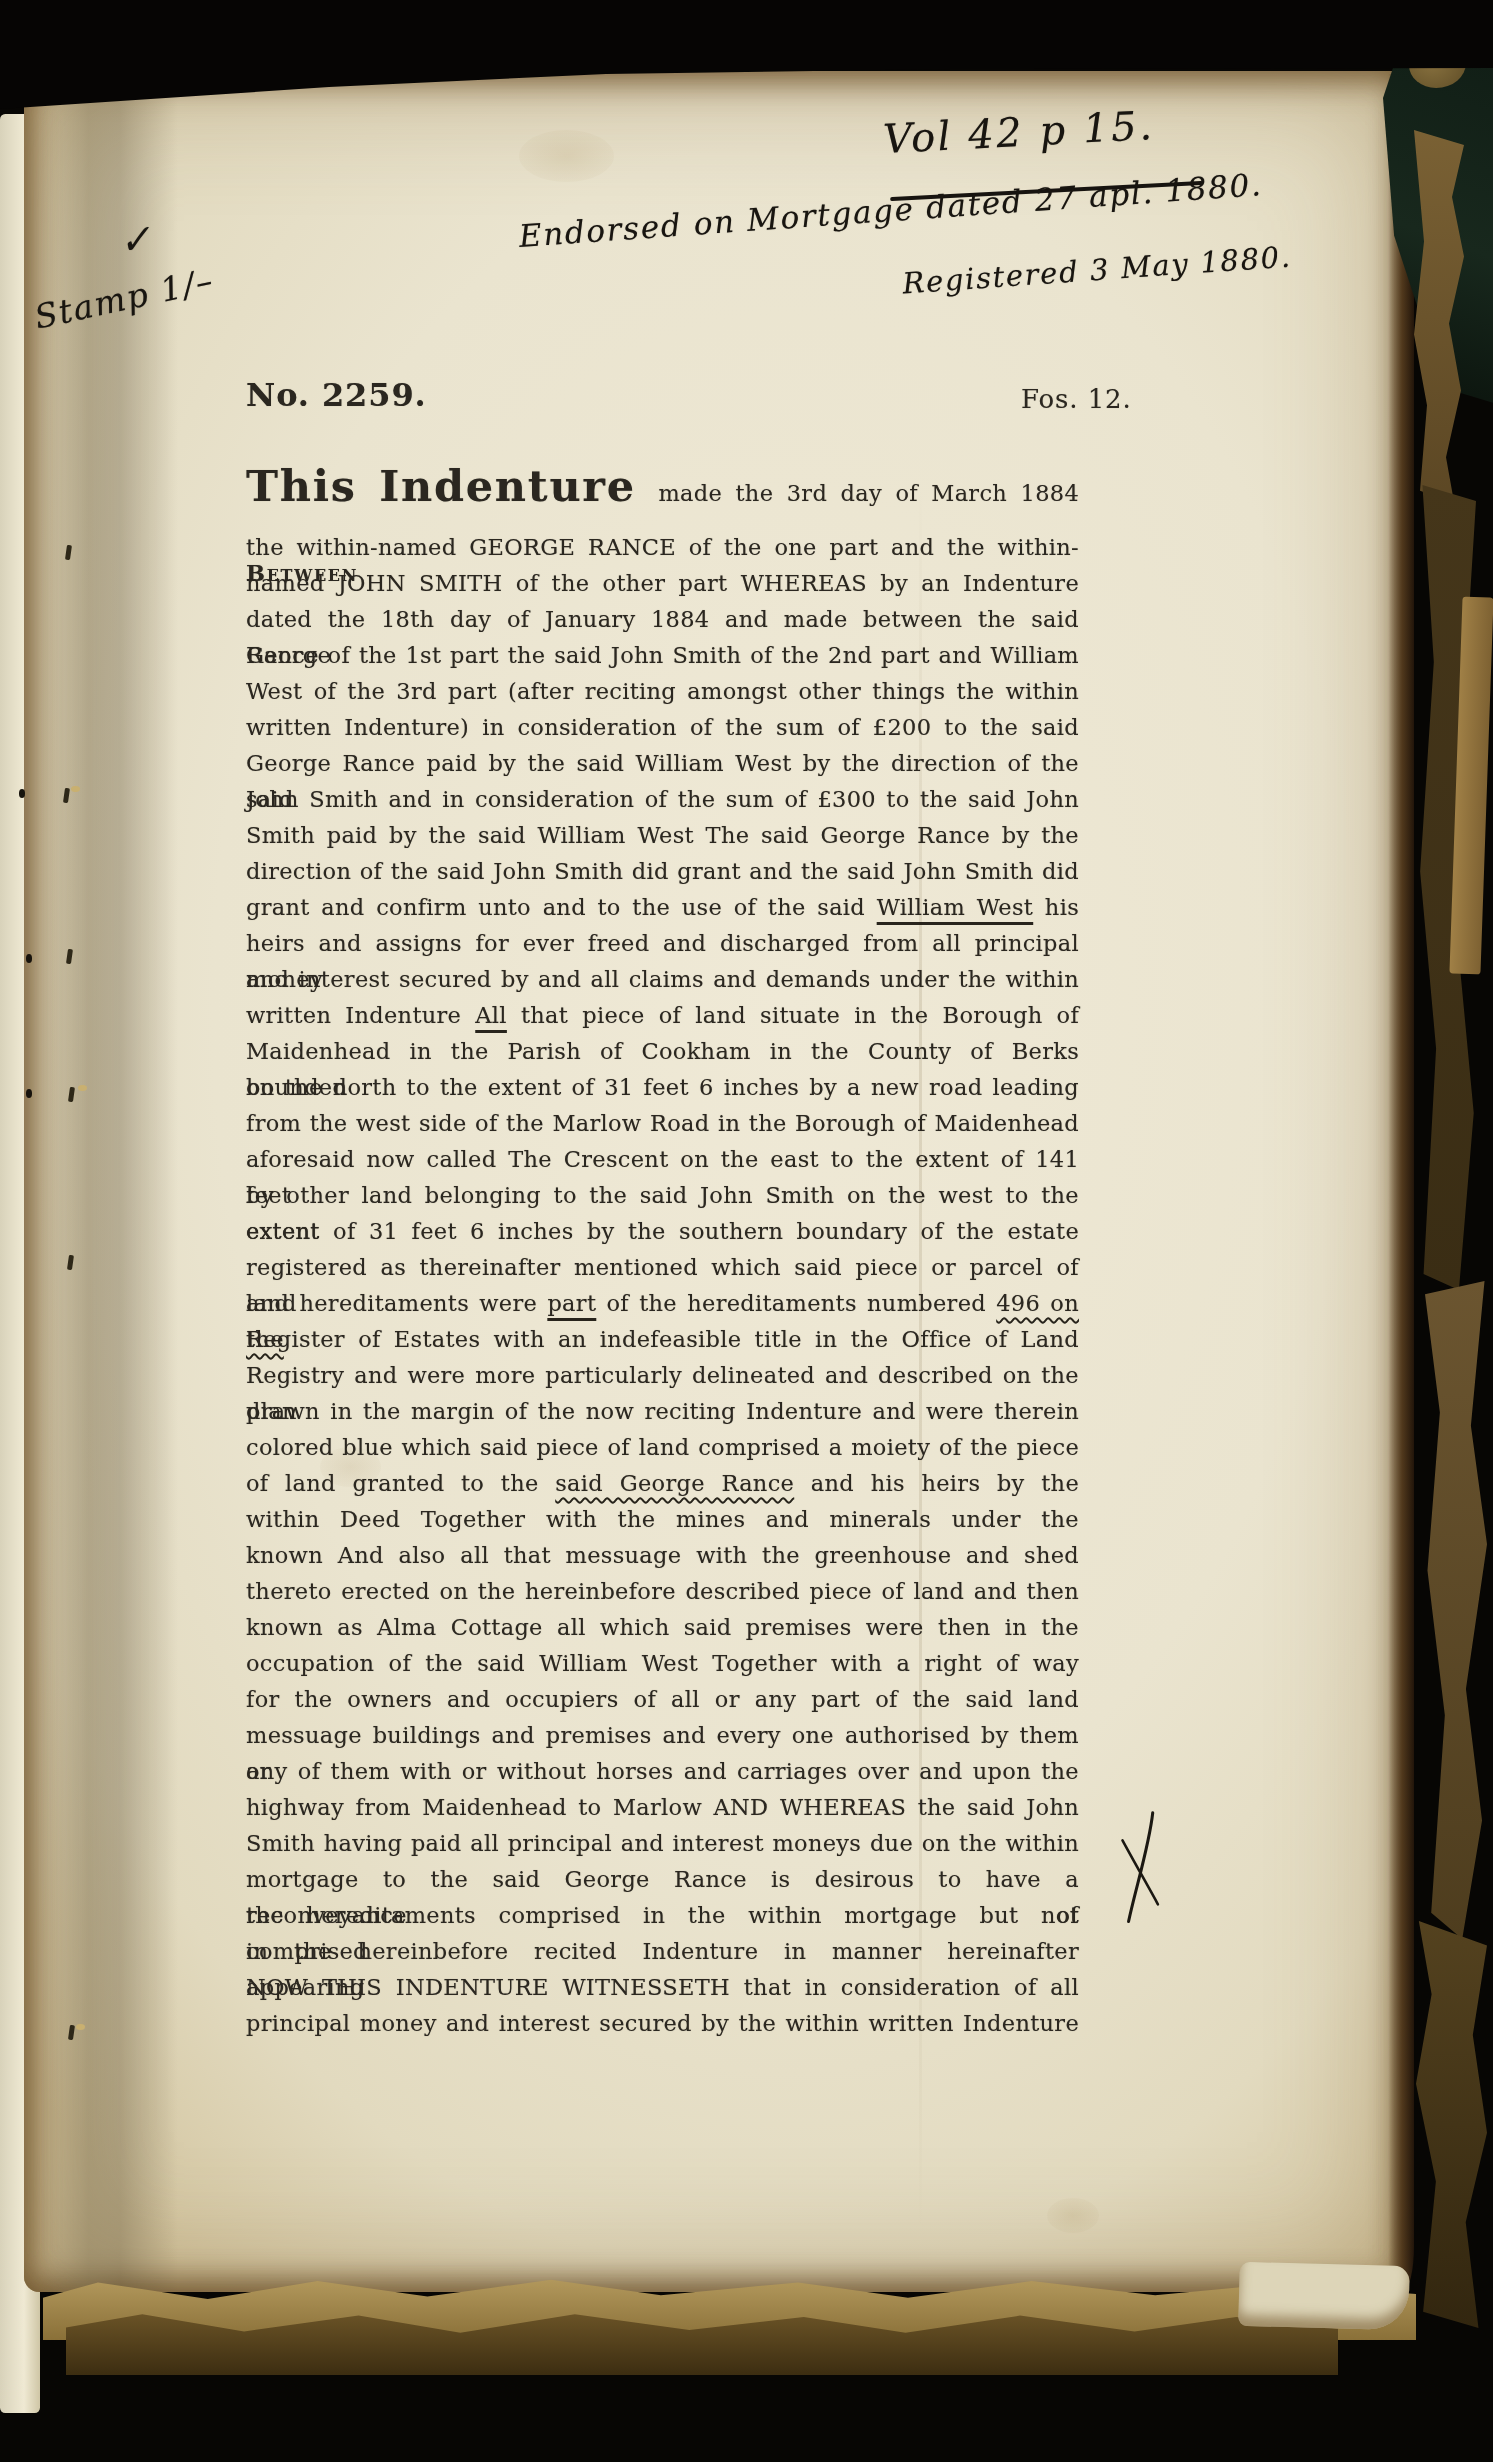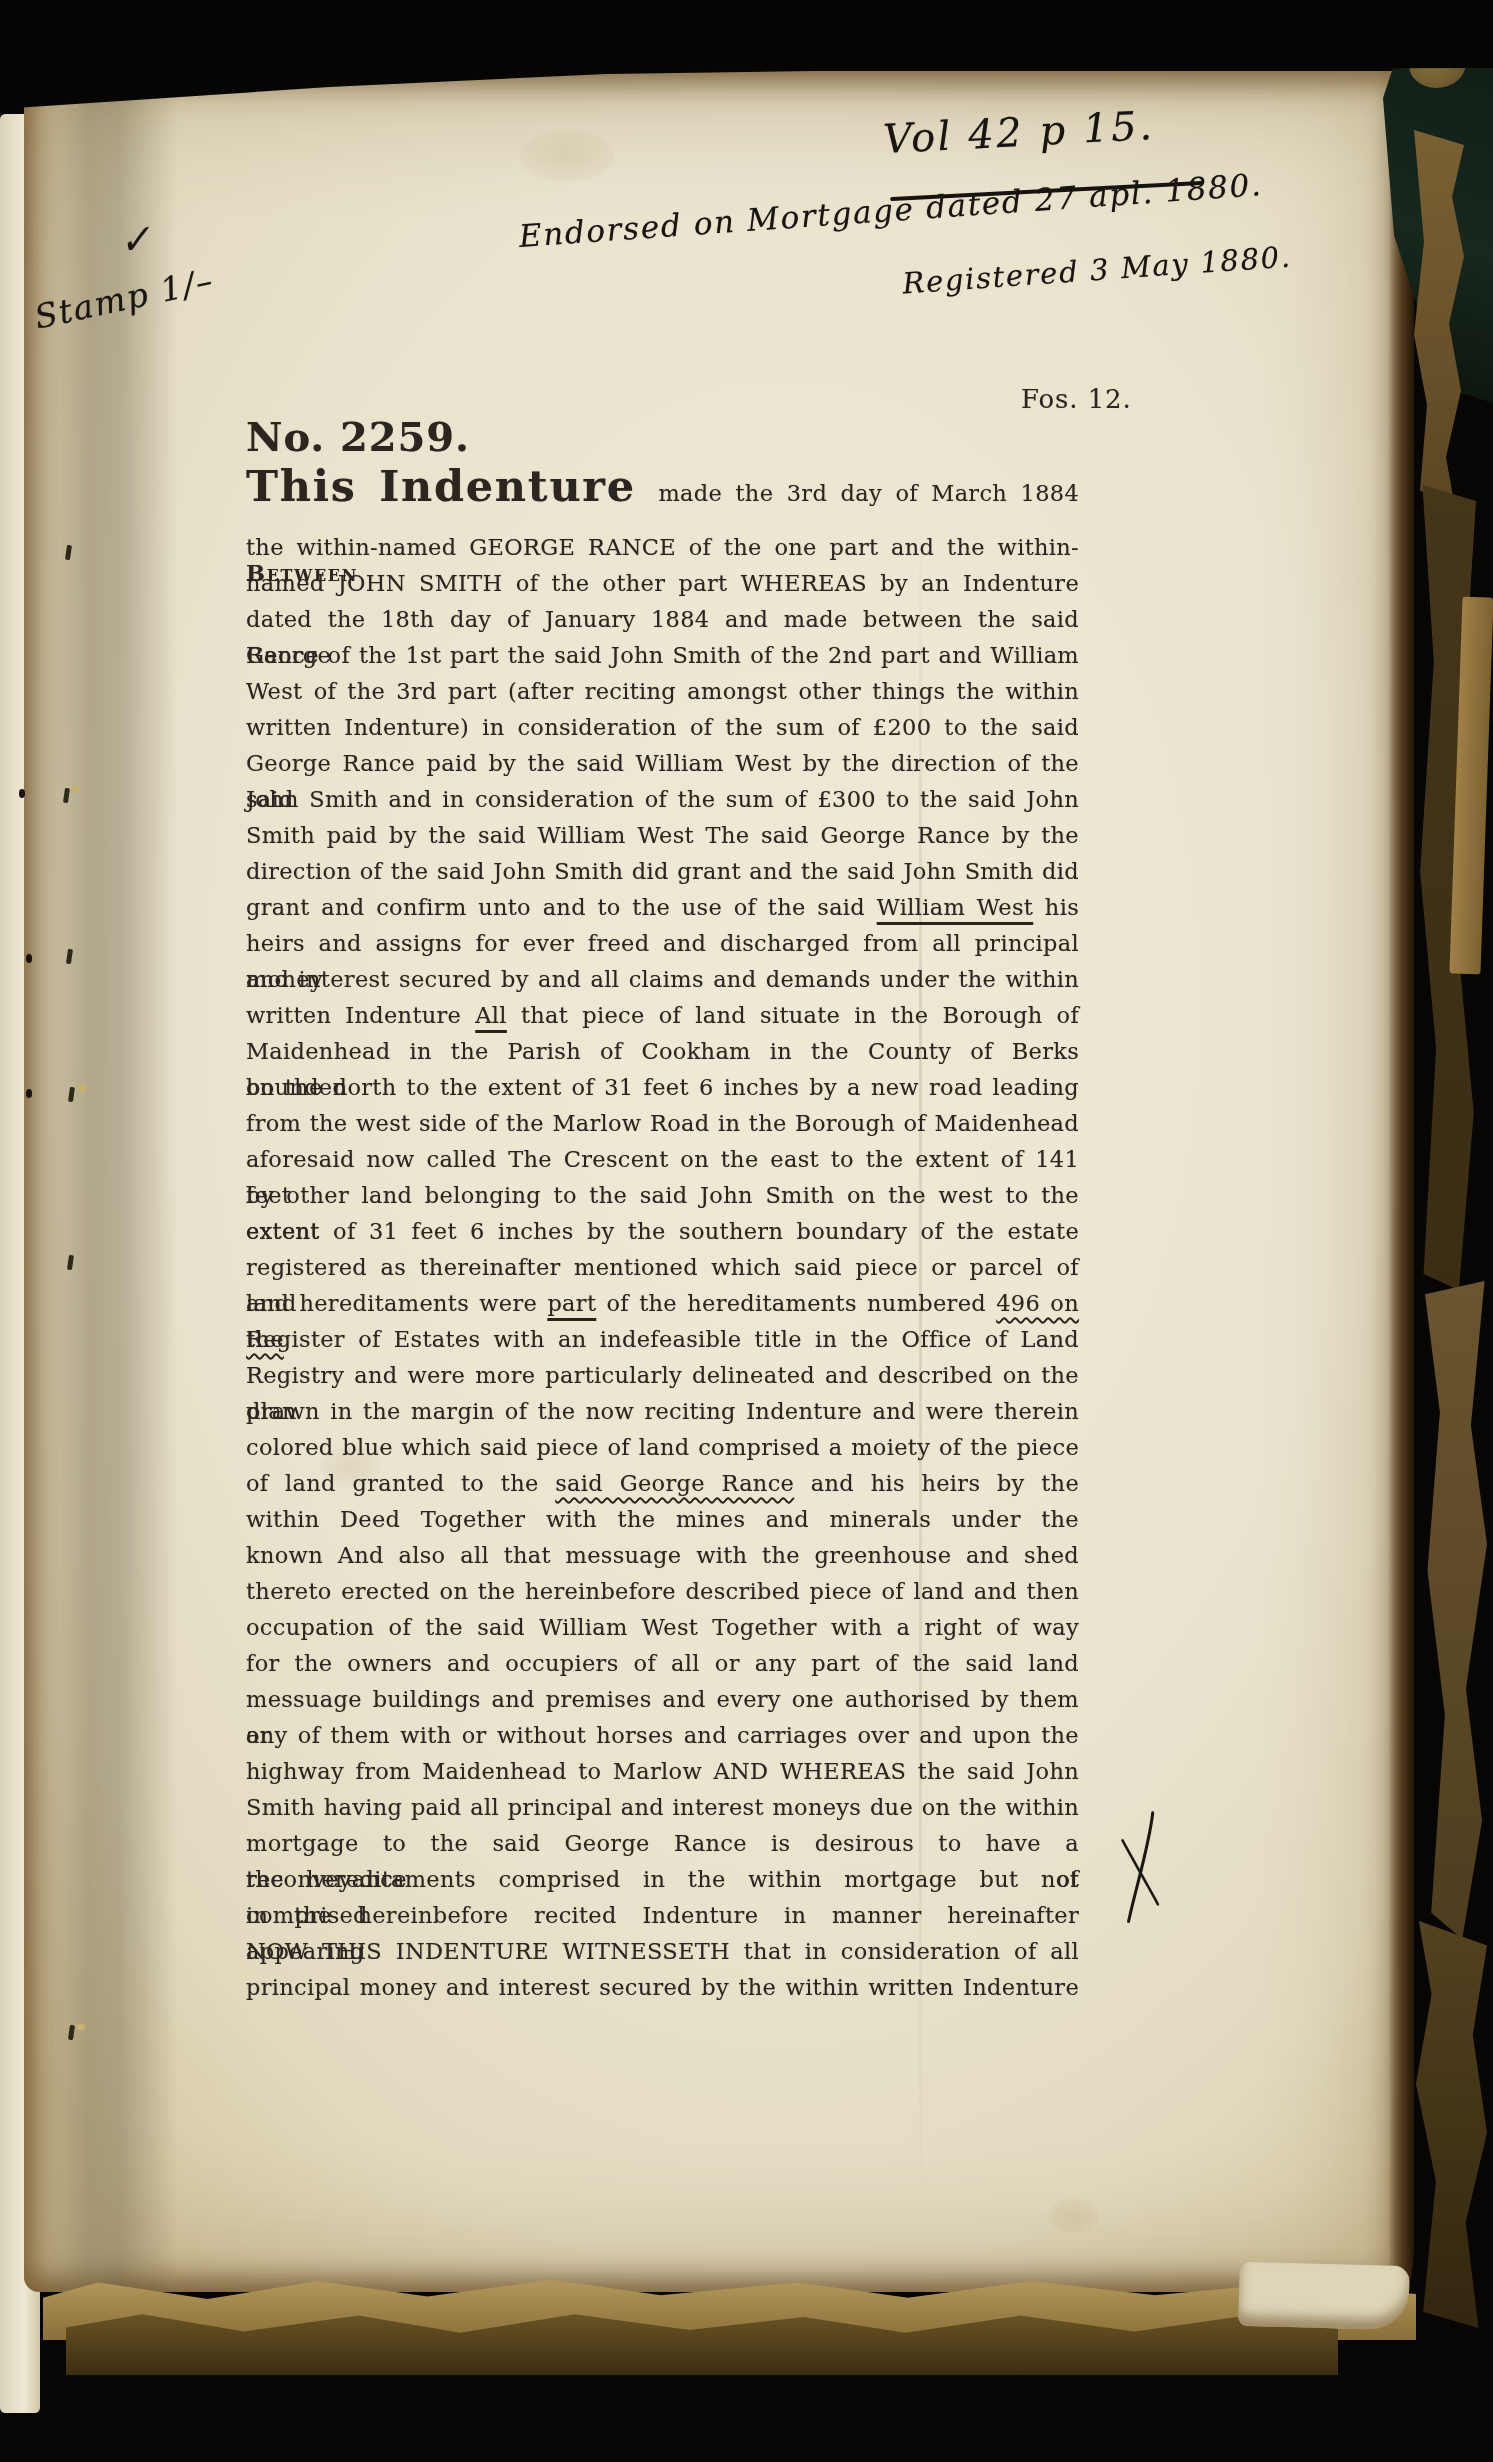--- a/index.html
+++ b/index.html
@@ -51,21 +51,21 @@
     clip-path:polygon(0 34%,4% 10%,12% 36%,20% 8%,28% 32%,37% 6%,45% 30%,55% 10%,63% 34%,72% 8%,81% 30%,90% 12%,100% 28%,100% 100%,0 100%);}
   .tear2{position:absolute;left:66px;top:2309px;width:1272px;height:66px;z-index:31;background:linear-gradient(180deg,#6e5628,#3c2d11);
     clip-path:polygon(0 28%,6% 8%,14% 34%,23% 10%,31% 36%,40% 8%,49% 32%,58% 12%,66% 36%,75% 10%,84% 34%,92% 12%,100% 30%,100% 100%,0 100%);}
   .curl{position:absolute;left:1239px;top:2264px;width:170px;height:64px;z-index:32;background:#ddd5b8;
     border-radius:10.4px 15.6px 40px 8.7px;box-shadow:inset 0 -10.4px 12px rgba(110,80,35,.55);transform:rotate(1.5deg);}
   
   .top-shade{position:absolute;left:0;top:0;width:1494px;height:121px;z-index:45;background:#060504;
     clip-path:polygon(0 0,1494px 0,1494px 68px,952px 69px,606px 74px,329px 87px,0 109px);}
   
   .printed{position:absolute;z-index:50;color:#2b2720;text-shadow:0 0 0.9px rgba(43,39,32,.35);}
-  .doc-number{left:246px;top:376px;font-size:40px;font-weight:bold;letter-spacing:0.9px;margin-top:37px;}
+  .doc-number{left:246px;top:376px;font-size:32px;font-weight:bold;letter-spacing:0.9px;}
   .folio{left:1021px;top:384px;font-size:26px;letter-spacing:0.9px;text-align:right;}
   #body-text{left:246px;top:446px;width:833px;}
   .line{text-align:justify;text-align-last:justify;height:36px;line-height:36px;
         font-size:22.5px;letter-spacing:0.3px;word-spacing:0.9px;white-space:normal;}
   .line.first{height:83px;line-height:80px;}
   .seg-bl{font-weight:bold;font-size:43px;letter-spacing:1.7px;}
   .seg-sc{font-variant:small-caps;letter-spacing:1.7px;font-weight:bold;}
   .ink-u{text-decoration:underline;text-decoration-thickness:2.6px;text-underline-offset:7px;text-decoration-color:rgba(25,22,14,.9);}
   .ink-u-wavy{text-decoration:underline;text-decoration-style:wavy;text-decoration-thickness:1.7px;text-underline-offset:6px;text-decoration-color:rgba(25,22,14,.9);}
   
@@ -150,20 +150,21 @@
       <div class="line"><span>registered as thereinafter mentioned which said piece or parcel of land</span></div>
       <div class="line"><span>and hereditaments were </span><span class="ink-u">part</span><span> of the hereditaments numbered </span><span class="ink-u-wavy">496 on the</span></div>
       <div class="line"><span>Register of Estates with an indefeasible title in the Office of Land</span></div>
       <div class="line"><span>Registry and were more particularly delineated and described on the plan</span></div>
       <div class="line"><span>drawn in the margin of the now reciting Indenture and were therein</span></div>
       <div class="line"><span>colored blue which said piece of land comprised a moiety of the piece</span></div>
       <div class="line"><span>of land granted to the </span><span class="ink-u-wavy">said George Rance</span><span> and his heirs by the</span></div>
       <div class="line"><span>within Deed Together with the mines and minerals under the</span></div>
       <div class="line"><span>known And also all that messuage with the greenhouse and shed</span></div>
       <div class="line"><span>thereto erected on the hereinbefore described piece of land and then</span></div>
+      <div class="line"><span>known as Alma Cottage all which said premises were then in the</span></div>
       <div class="line"><span>occupation of the said William West Together with a right of way</span></div>
       <div class="line"><span>for the owners and occupiers of all or any part of the said land</span></div>
       <div class="line"><span>messuage buildings and premises and every one authorised by them or</span></div>
       <div class="line"><span>any of them with or without horses and carriages over and upon the</span></div>
       <div class="line"><span>highway from Maidenhead to Marlow AND WHEREAS the said John</span></div>
       <div class="line"><span>Smith having paid all principal and interest moneys due on the within</span></div>
       <div class="line"><span>mortgage to the said George Rance is desirous to have a reconveyance of</span></div>
       <div class="line"><span>the hereditaments comprised in the within mortgage but not comprised</span></div>
       <div class="line"><span>in the hereinbefore recited Indenture in manner hereinafter appearing</span></div>
       <div class="line"><span>NOW THIS INDENTURE WITNESSETH that in consideration of all</span></div>

